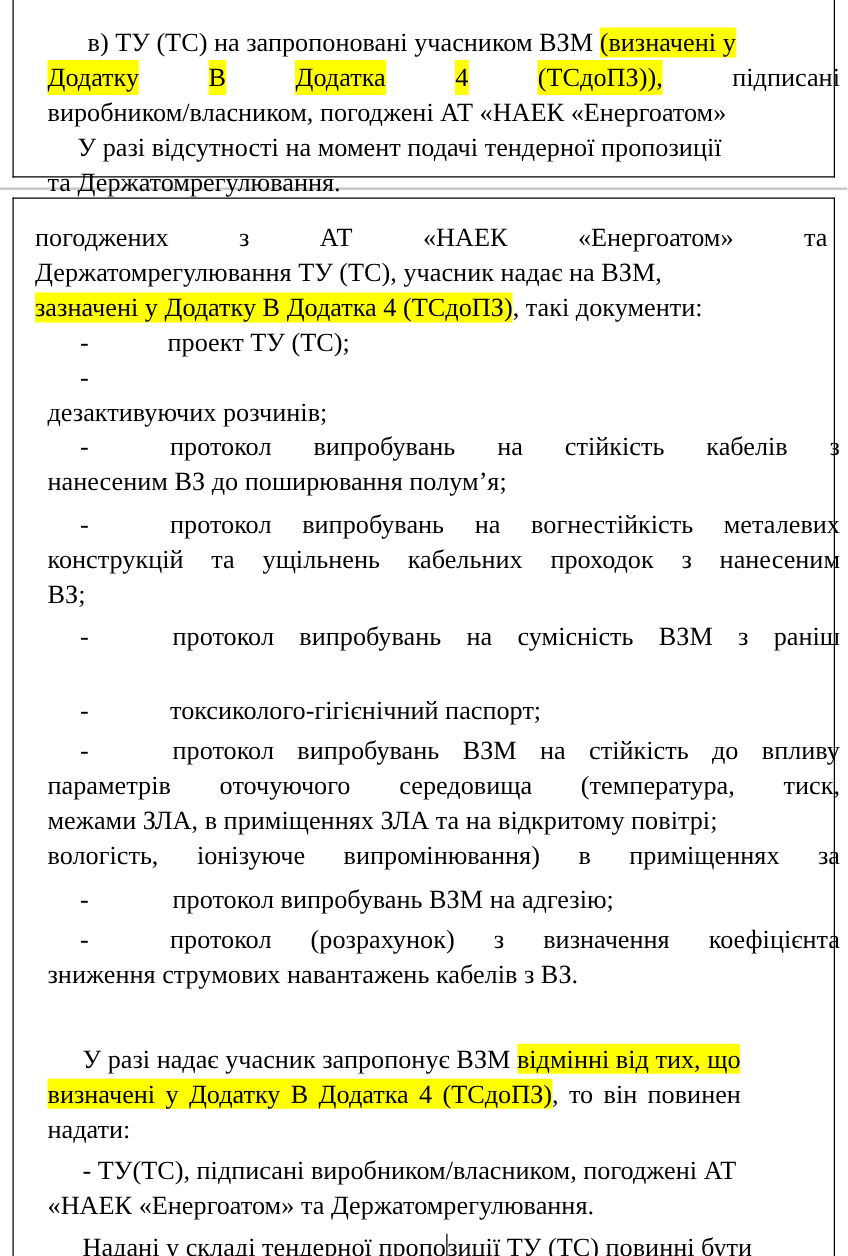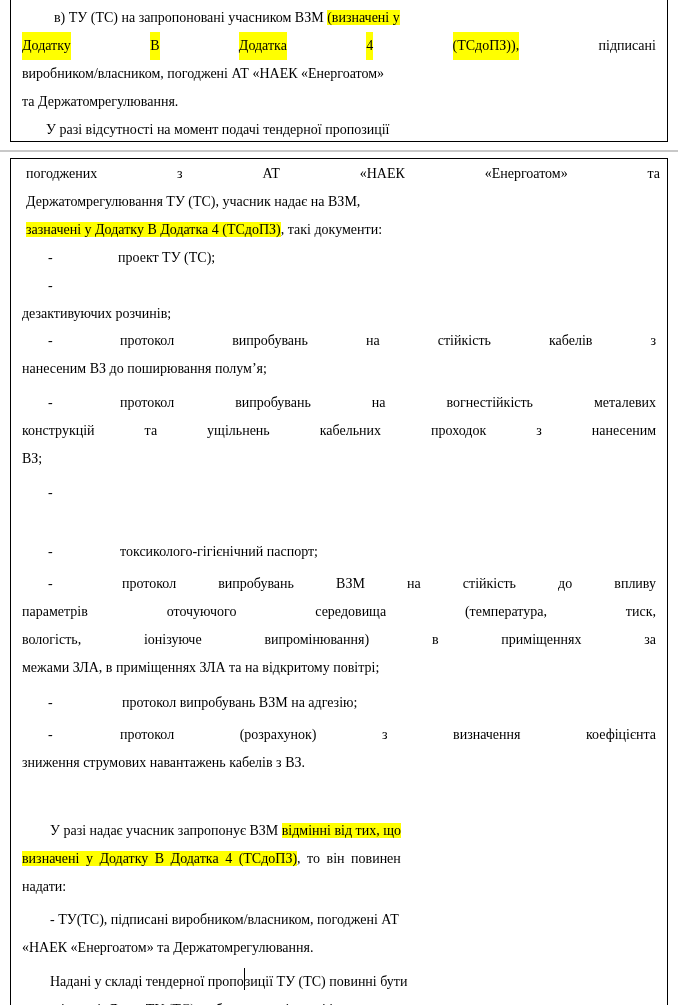--- a/index.html
+++ b/index.html
@@ -2,21 +2,21 @@
 <html><head>
 <meta charset="utf-8">
 <style>
   html, body { margin:0; padding:0; background:#ffffff; }
   body { width:678px; height:1005px; overflow:hidden; position:relative;
          font-family:"Liberation Serif", "DejaVu Serif", serif; color:#000; }
   .page-box { position:absolute; left:10px; border-left:1px solid #000; border-right:1px solid #000; box-sizing:border-box; }
   .box-top { top:-2px; width:658px; height:144px; border-bottom:1px solid #000; }
   .page-break { position:absolute; left:0; top:150px; width:678px; height:2px; background:#c8c8c8; }
   .box-bottom { top:158px; width:658px; height:870px; border-top:1px solid #000; }
-  .para { position:absolute; left:10px; width:636px; font-size:14px; line-height:28px; margin:0; text-align:justify; }
+  .para { position:absolute; left:10px; width:636px; font-size:21px; line-height:28px; margin:16px; text-align:justify; }
   .line { display:block; white-space:nowrap; height:28px; position:relative; }
   .just { display:flex; justify-content:space-between; white-space:nowrap; }
   .hl { background:#ffff00; }
   .ind { padding-left:32px; }
   .dash { display:inline-block; width:60px; padding-left:26px; }
   .caret { display:inline-block; width:1px; height:22px; background:#000; vertical-align:-4px; }
 </style>
 </head>
 <body>
 
@@ -28,25 +28,25 @@
   <span class="line ind"><span>в) ТУ (ТС) на запропоновані учасником ВЗМ </span><span class="hl">(визначені у</span></span>
   <span class="line just">
     <span class="hl">Додатку</span>
     <span class="hl">В</span>
     <span class="hl">Додатка</span>
     <span class="hl">4</span>
     <span class="hl">(ТСдоПЗ)),</span>
     <span>підписані</span>
   </span>
   <span class="line">виробником/власником, погоджені АТ «НАЕК «Енергоатом»</span>
+  <span class="line ind" style="padding-left:24px;">У  разі відсутності на момент подачі тендерної пропозиції</span>
   <span class="line">та Держатомрегулювання.</span>
-  <span class="line ind" style="padding-left:24px;">У  разі відсутності на момент подачі тендерної пропозиції</span>
 </div>
 
-<div class="para" style="top:160px; left:26px; width:634px;">
+<div class="para" style="top:160px; left:12px; width:634px;">
   <span class="line just">
     <span>погоджених</span>
     <span>з</span>
     <span>АТ</span>
     <span>«НАЕК</span>
     <span>«Енергоатом»</span>
     <span>та</span>
   </span>
   <span class="line">Держатомрегулювання ТУ (ТС), учасник надає на ВЗМ,</span>
   <span class="line"><span class="hl">зазначені у Додатку В Додатка 4 (ТСдоПЗ)</span><span>, такі документи:</span></span>
@@ -76,35 +76,36 @@
       <span class="dash" style="width:72px;">-</span>
       <span style="flex:1; text-align-last:justify; text-align:justify;">протокол випробувань на вогнестійкість металевих</span>
     </span>
   <span class="line" style="text-align-last:justify;">конструкцій та ущільнень кабельних проходок з нанесеним</span>
   <span class="line">ВЗ;</span>
 </div>
 
 <div class="para" style="top:479px; left:22px; width:634px;">
   <span class="line" style="display:flex;">
       <span class="dash" style="width:74px;">-</span>
+      <span style="flex:1; text-align-last:justify; text-align:justify;">протокол випробувань на сумісність ВЗМ з раніш</span>
     </span>
 </div>
 
 <div class="para" style="top:538px; left:22px; width:634px;">
   <span class="line"><span class="dash" style="width:72px;">-</span><span>токсиколого-гігієнічний паспорт;</span></span>
 </div>
 
 <div class="para" style="top:570px; left:22px; width:634px;">
   <span class="line" style="display:flex;">
       <span class="dash" style="width:74px;">-</span>
       <span style="flex:1; text-align-last:justify; text-align:justify;">протокол випробувань ВЗМ на стійкість до впливу</span>
     </span>
   <span class="line" style="text-align-last:justify;font-family:Liberation Serif, serif;">параметрів оточуючого середовища (температура, тиск,</span>
+  <span class="line">межами ЗЛА, в приміщеннях ЗЛА  та на відкритому повітрі;</span>
   <span class="line" style="text-align-last:justify;">вологість, іонізуюче випромінювання) в приміщеннях за</span>
-  <span class="line">межами ЗЛА, в приміщеннях ЗЛА  та на відкритому повітрі;</span>
 </div>
 
 <div class="para" style="top:689px; left:22px; width:634px;">
   <span class="line"><span class="dash" style="width:74px;">-</span><span>протокол випробувань ВЗМ на адгезію;</span></span>
 </div>
 
 <div class="para" style="top:721px; left:22px; width:634px;">
   <span class="line" style="display:flex;">
       <span class="dash" style="width:72px;">-</span>
       <span style="flex:1; text-align-last:justify; text-align:justify;">протокол (розрахунок) з визначення коефіцієнта</span>

